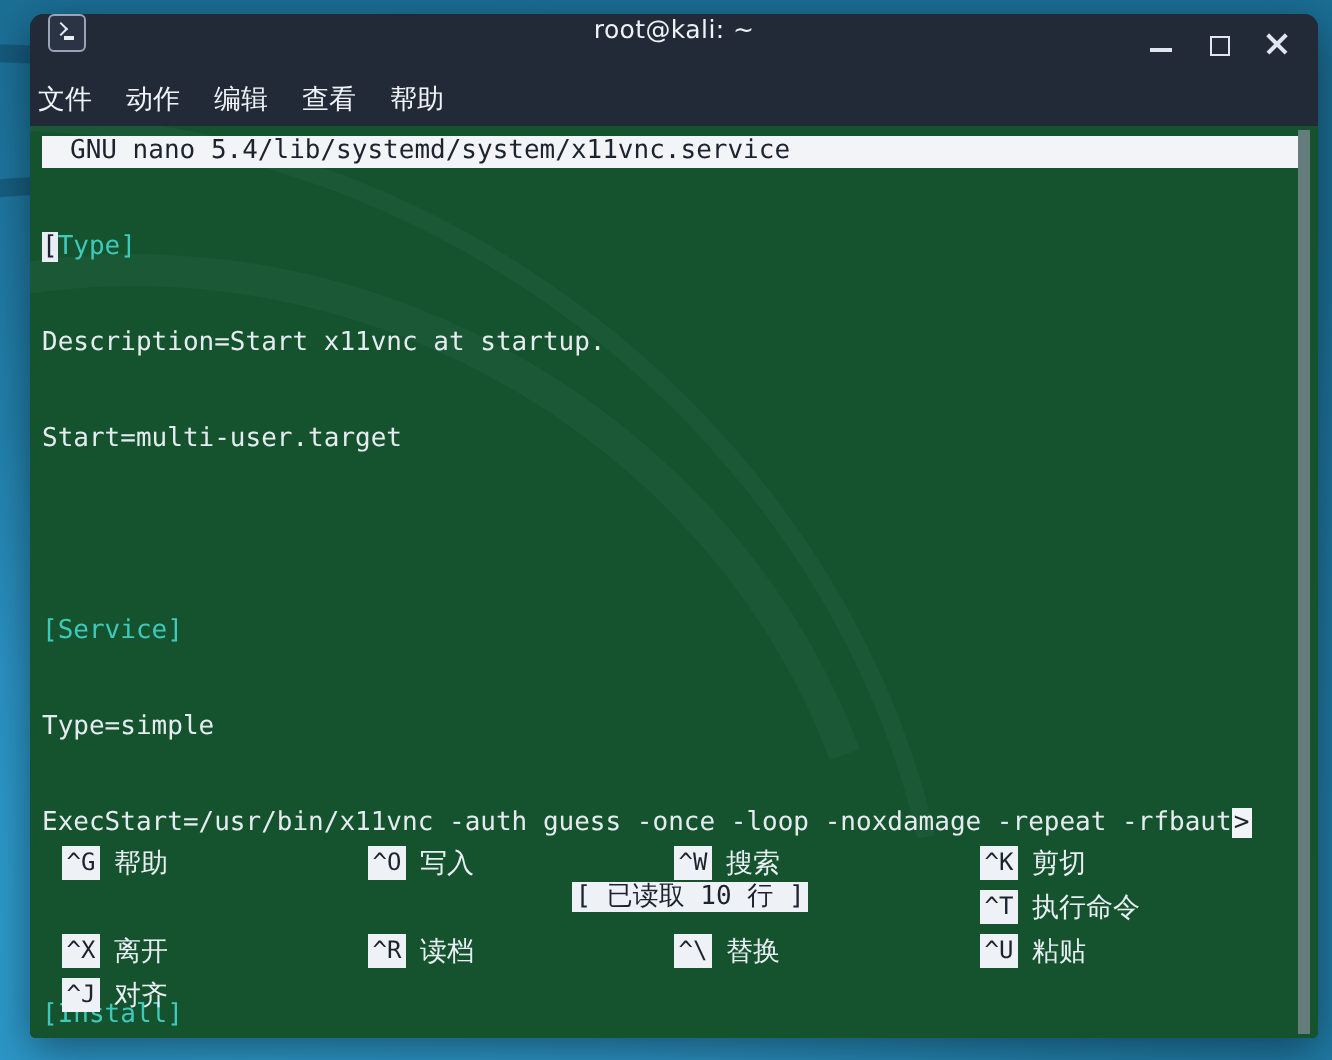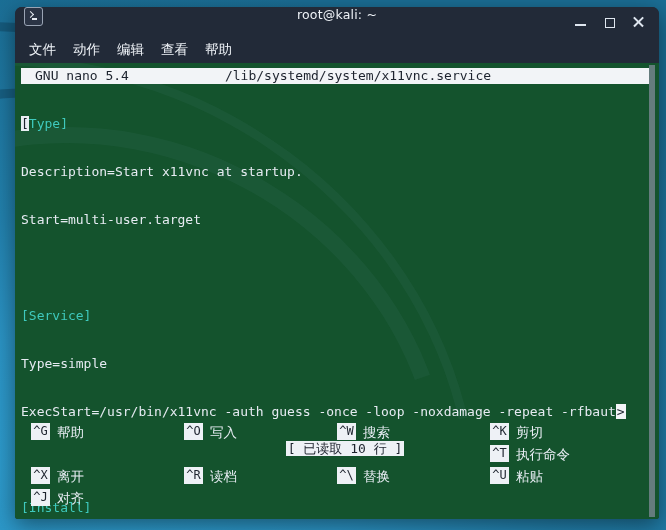--- a/index.html
+++ b/index.html
@@ -126,21 +126,21 @@
   .wbtn.cls::before { transform: rotate(45deg); }
   .wbtn.cls::after  { transform: rotate(-45deg); }
 
   
   #menubar {
     height: 26px;
     flex: 0 0 26px;
     background: #222a38;
     display: flex;
     align-items: center;
-    padding-left: 14px;
+    padding-left: 4px;
     gap: 17px;
   }
   #menubar .mi {
     font-size: 13.5px;
     color: #f0f4f9;
     cursor: default;
   }
 
   
   #terminal {
@@ -179,21 +179,21 @@
     background: #f2f4f7;
     color: #1d232e;
     height: 16px;
     line-height: 16px;
     margin: 3px 10px 0 6px;
     display: flex;
     white-space: pre;
     font-size: 13px;
   }
   #nano-version { padding-left: 14px; }
-  #nano-file { margin-left: 96px; }
+  #nano-file { }
 
   
   #editor {
     padding: 0 8px 0 6px;
     white-space: pre;
   }
   .ln { height: 16px; }
   .sec { color: #3fc9bd; }
   .cursor-cell {
     background: #e9eef4;

